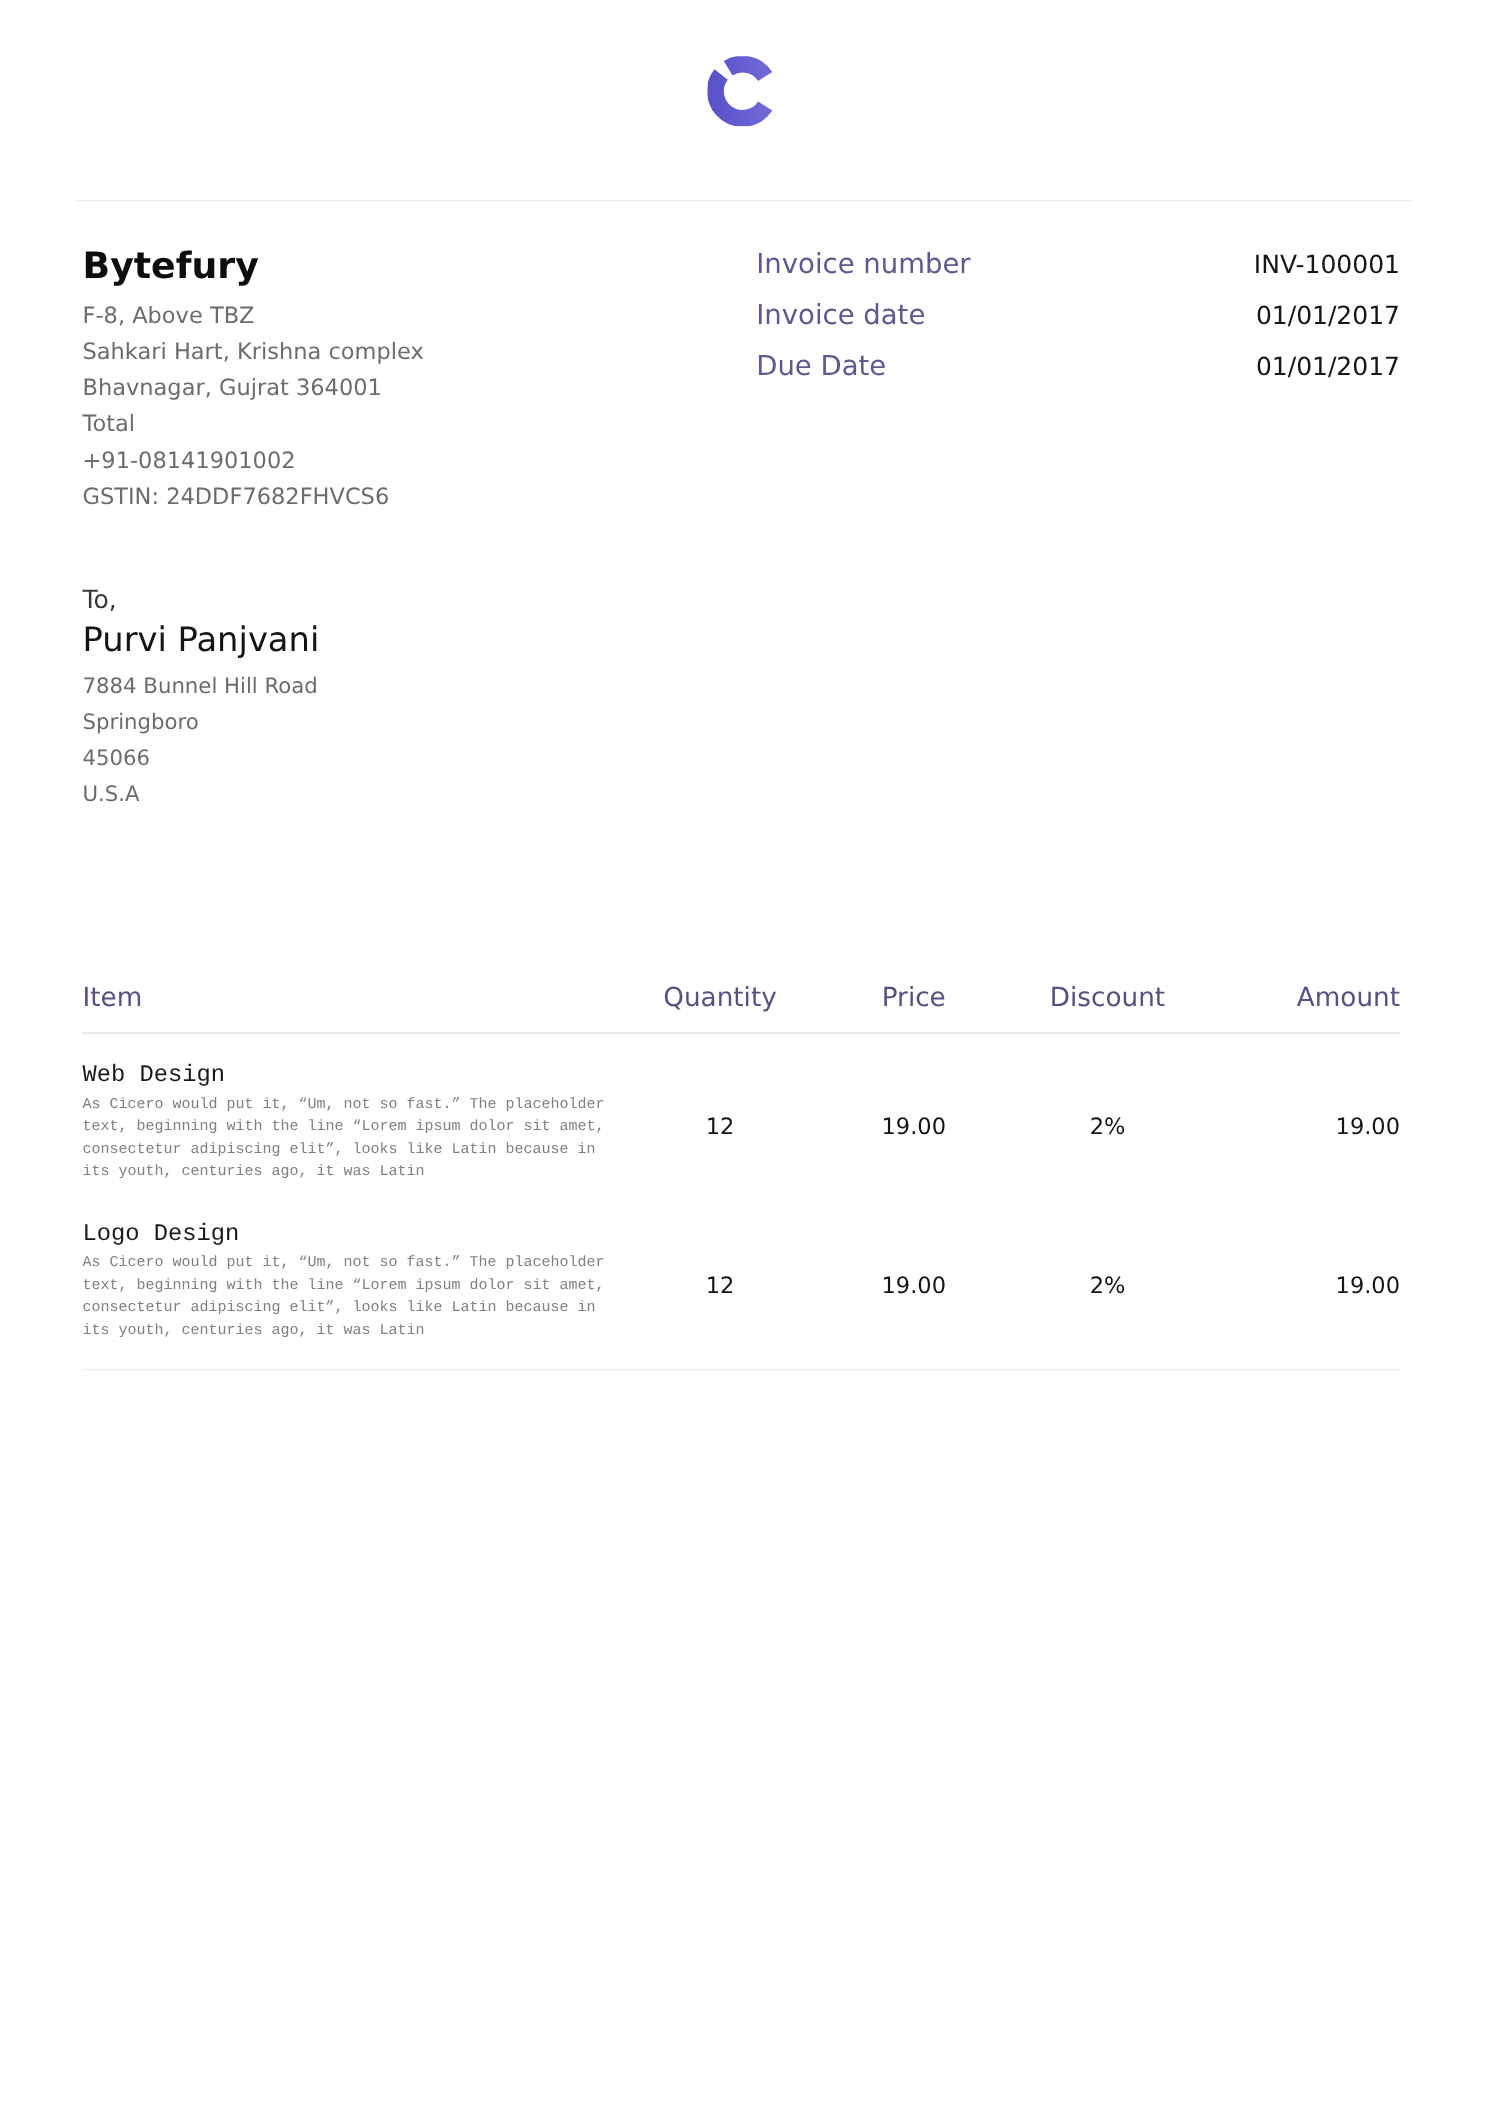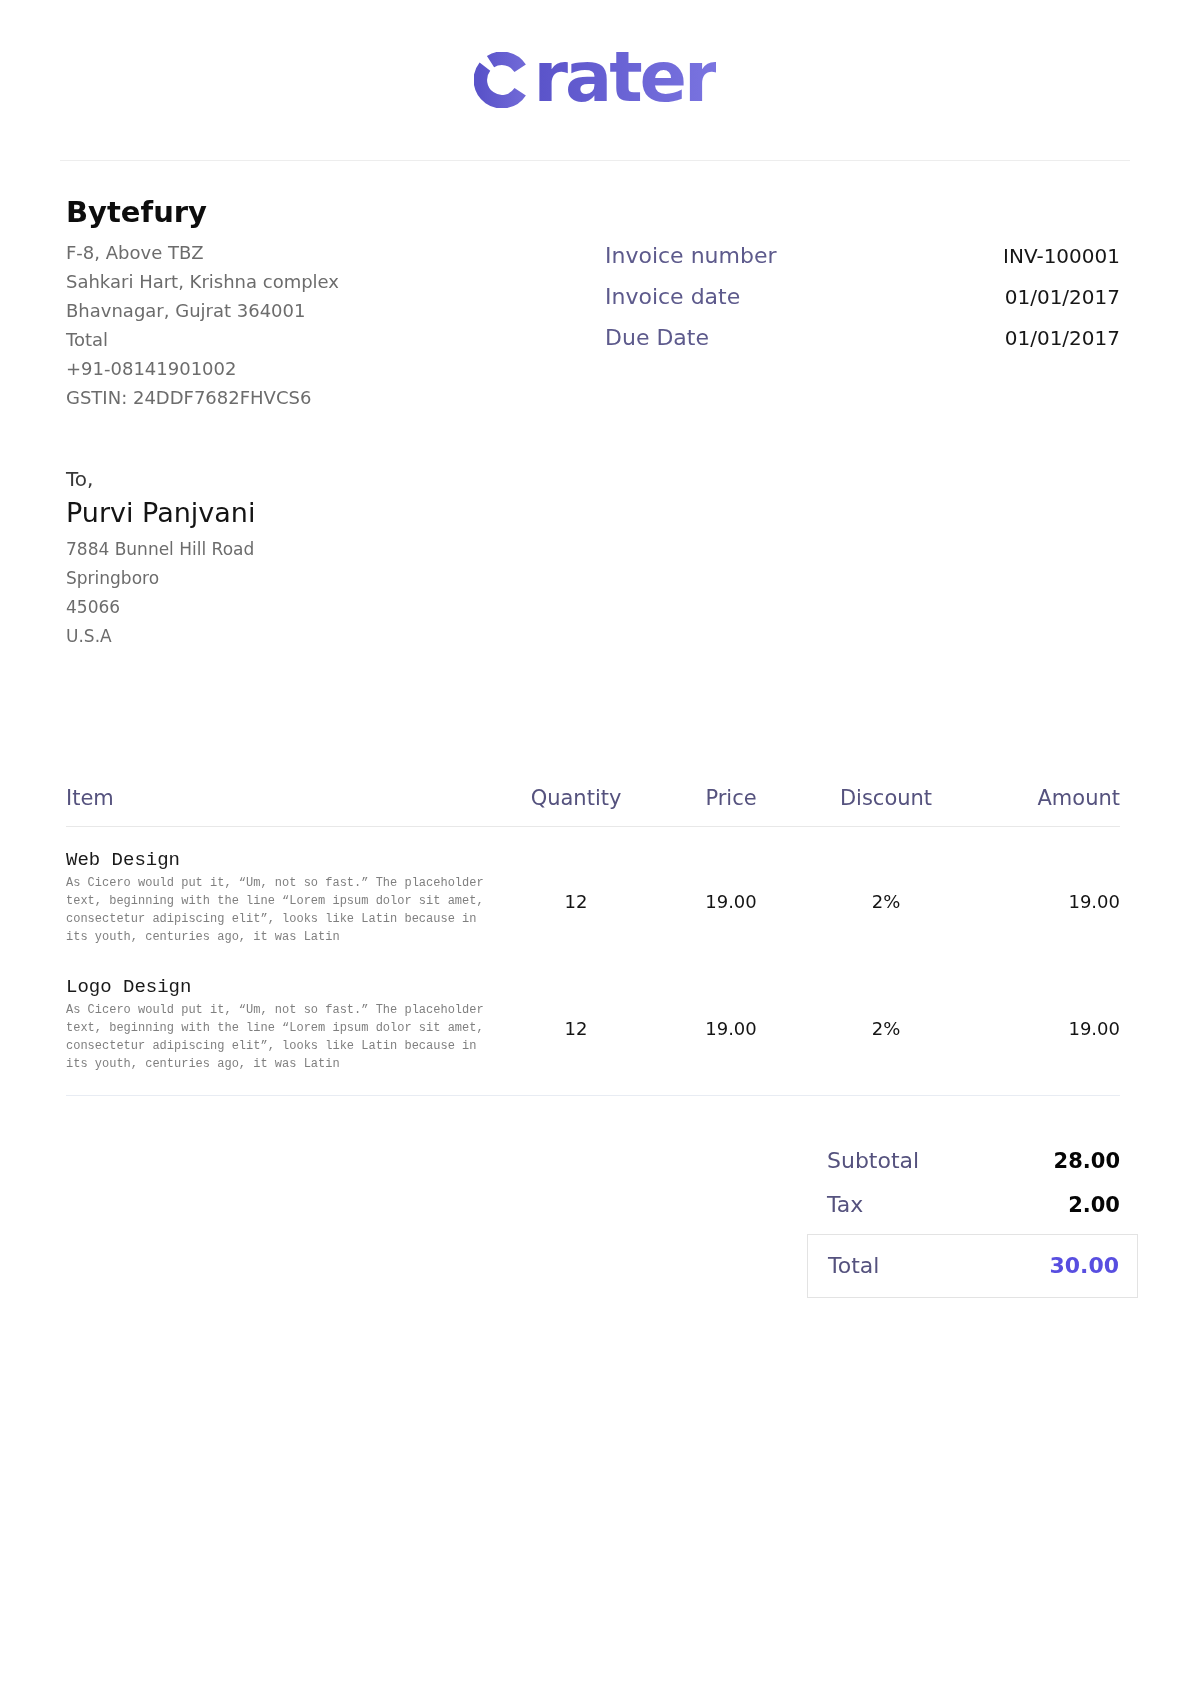--- a/index.html
+++ b/index.html
@@ -17,21 +17,21 @@
     font-size:70px; font-weight:bold; letter-spacing:-3px; line-height:1;
     background:linear-gradient(90deg,#5a53c9 0%,#7a74e0 100%);
     -webkit-background-clip:text; background-clip:text; color:transparent;
   }
   .top-divider { margin:40px 60px 0; border-top:1px solid #ededed; }
   
   .content { padding:0 70px 0 66px; }
   .head-section { display:flex; justify-content:space-between; margin-top:34px; }
   .company-name { font-size:29px; font-weight:bold; color:#0d0d0d; letter-spacing:0; }
   .company-address { margin-top:9px; font-size:18px; line-height:29px; color:#6c6c6c; }
-  .invoice-meta { width:515px; padding-top:4px;margin-top:44px; }
+  .invoice-meta { width:515px; padding-top:4px; }
   .meta-row { display:flex; justify-content:space-between; align-items:baseline; height:41px; }
   .meta-label { font-size:22px; color:#5d5a8c; }
   .meta-value { font-size:20px; color:#161616; }
   
   .to-block { margin-top:52px; }
   .to-prefix { font-size:20px; color:#383838; line-height:30px; }
   .to-name { font-size:27px; color:#141414; line-height:38px; }
   .to-address { font-size:17px; line-height:29px; color:#6c6c6c; margin-top:3px; }
   
   .items { width:100%; border-collapse:collapse; margin-top:110px; }
@@ -71,21 +71,20 @@
     <div class="logo">
       <svg width="56" height="56" viewBox="0 0 62 62">
         <defs>
           <linearGradient id="lg" x1="0" y1="0" x2="1" y2="0">
             <stop offset="0" stop-color="#5a53c9"></stop>
             <stop offset="1" stop-color="#6f68d6"></stop>
           </linearGradient>
         </defs>
         <path d="M51.13 44.07 A24 24 0 1 1 12.09 16.22 M18.28 10.65 A24 24 0 0 1 51.13 17.93" fill="none" stroke="url(#lg)" stroke-width="15"></path>
       </svg>
-      <span class="logo-text">rater</span>
     </div>
   </div>
 
   <div class="top-divider"></div>
 
   <div class="content">
 
     <div class="head-section">
       <div>
         <div class="company-name">Bytefury</div>
@@ -155,29 +154,15 @@
           <td class="cell-num cell-qty">12</td>
           <td class="cell-num cell-price">19.00</td>
           <td class="cell-num cell-disc">2%</td>
           <td class="cell-num cell-amount">19.00</td>
         </tr>
       </tbody>
     </table>
 
     <div class="totals-divider"></div>
 
-    <div class="totals">
-      <div class="t-row">
-        <span class="t-label">Subtotal</span>
-        <span class="t-value">28.00</span>
-      </div>
-      <div class="t-row">
-        <span class="t-label">Tax</span>
-        <span class="t-value">2.00</span>
-      </div>
-      <div class="total-box">
-        <span class="t-label">Total</span>
-        <span class="total-value">30.00</span>
-      </div>
-    </div>
 
   </div>
 </div>
 
 </body></html>

